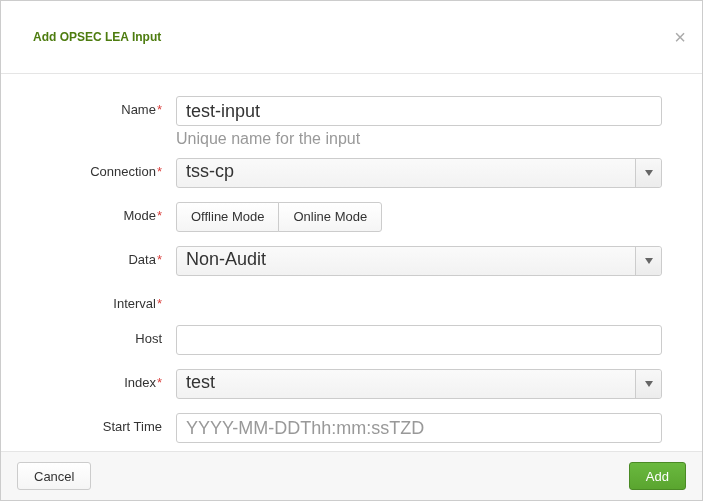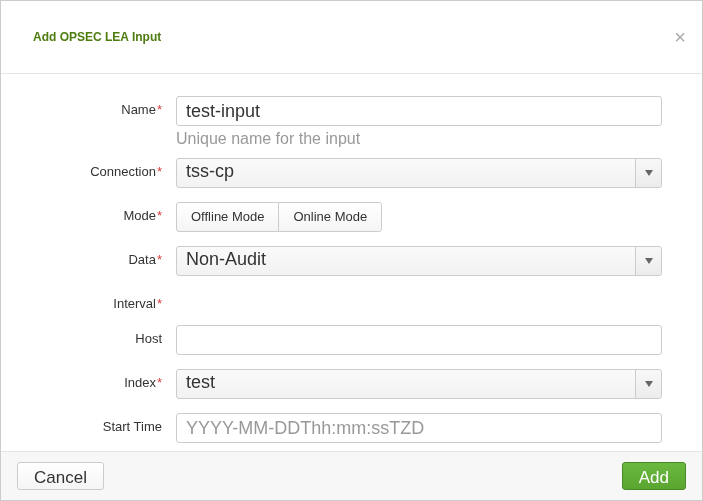--- a/index.html
+++ b/index.html
@@ -20,21 +20,21 @@
   .select-box { display: flex; align-items: flex-end; cursor: pointer; position: relative; padding-right: 27px; background: linear-gradient(#fafafa,#f2f2f2); }
   .select-caret { position: absolute; right: 0; top: 0; bottom: 0; width: 26px; border-left: 1px solid #ccc; display: flex; align-items: center; justify-content: center; border-radius: 0 3px 3px 0; background: linear-gradient(#f8f8f8,#ececec); }
   .select-caret svg { width: 8px; height: 6px; }
   .btn-group { display: inline-flex; }
   .toggle-btn { border: 1px solid #ccc; background: linear-gradient(#fff,#f5f5f5); padding: 6px 14px; font-size: 13px; color: #333; cursor: pointer; height: 30px; line-height: 16px; }
   .toggle-btn:first-child { border-radius: 3px 0 0 3px; text-align: right; }
   .toggle-btn:last-child { border-radius: 0 3px 3px 0; margin-left: -1px; text-align: right; }
   .checkbox { width: 16px; height: 16px; border: 1px solid #ccc; border-radius: 3px; background: linear-gradient(#fff,#f5f5f5); margin-top: 7px; display: inline-block; cursor: pointer; }
   .modal-footer { padding: 10px 16px; border-top: 1px solid #e5e5e5; background: #f7f7f7; display: flex; align-items: center; }
   .spacer { flex: 1; }
-  .btn { border: 1px solid #ccc; border-radius: 3px; padding: 5px 16px; font-size: 17px; cursor: pointer; background: linear-gradient(#fff,#f5f5f5); color: #333; height: 28px; font-family: inherit; }
+  .btn { border: 1px solid #ccc; border-radius: 3px; padding: 5px 16px; font-size: 13px; cursor: pointer; background: linear-gradient(#fff,#f5f5f5); color: #333; height: 28px; font-family: inherit; }
   .btn-primary { background: linear-gradient(#6ab93f,#5aa52f); border-color: #4a8a25; color: #fff; }
 </style>
 </head>
 <body>
 
 <div class="modal">
   <div class="modal-header">
     <h3>Add OPSEC LEA Input</h3>
     <button class="close-btn"><span>×</span></button>
   </div>

